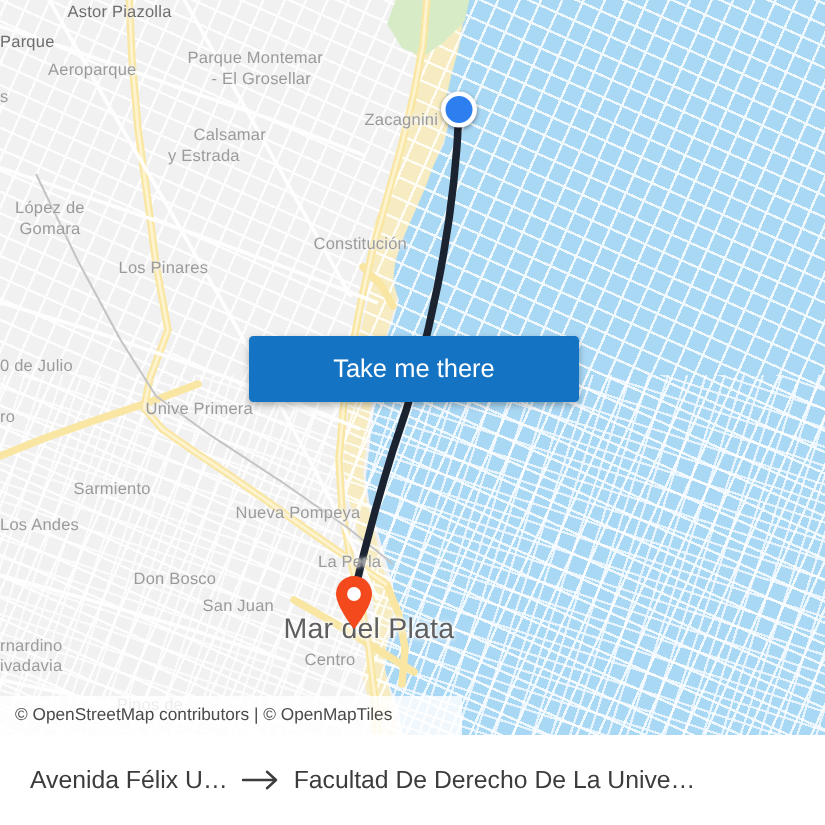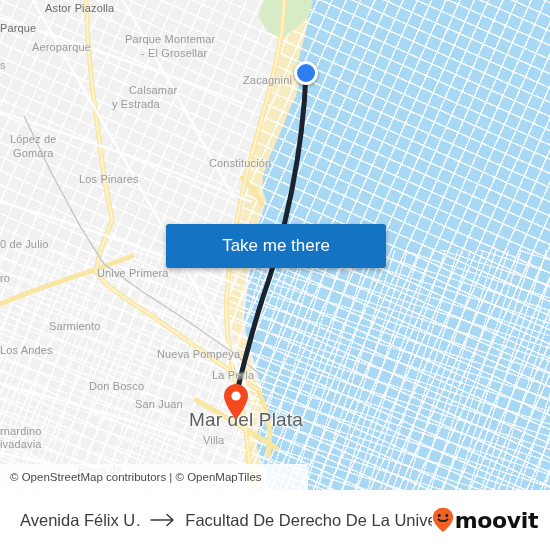--- a/index.html
+++ b/index.html
@@ -233,28 +233,28 @@
       <div class="lbl" style="left:112px; top:98px;">y Estrada</div>
       <div class="lbl" style="left:243px; top:74px;">Zacagnini</div>
       <div class="lbl" style="left:10px;  top:133px;">López de</div>
       <div class="lbl" style="left:13px;  top:147px;">Gomara</div>
       <div class="lbl" style="left:79px;  top:173px;">Los Pinares</div>
       <div class="lbl" style="left:209px; top:157px;">Constitución</div>
       <div class="lbl" style="left:0px;   top:238px;">0 de Julio</div>
       <div class="lbl" style="left:0px;   top:272px;">ro</div>
       <div class="lbl" style="left:97px;  top:267px;">Unive Primera</div>
       <div class="lbl" style="left:49px;  top:291px;margin-top:29px;">Sarmiento</div>
-      <div class="lbl" style="left:157px; top:348px;text-align:right;">Nueva Pompeya</div>
+      <div class="lbl" style="left:157px; top:336px;text-align:right;">Nueva Pompeya</div>
       <div class="lbl" style="left:0px;   top:344px;">Los Andes</div>
       <div class="lbl" style="left:212px; top:369px;">La Perla</div>
       <div class="lbl" style="left:89px;  top:380px;">Don Bosco</div>
       <div class="lbl" style="left:135px; top:398px;">San Juan</div>
       <div class="lbl" style="left:0px;   top:425px;">rnardino</div>
       <div class="lbl" style="left:0px;   top:438px;">ivadavia</div>
-      <div class="lbl" style="left:203px; top:434px;">Villa</div>
+      <div class="lbl" style="left:203px; top:434px;">Centro</div>
       <div class="lbl" style="left:47px;  top:464px;margin-left:31px;">Pinos de</div>
       <div class="lbl big" style="left:189px; top:409px;">Mar del Plata</div>
     </div>
 
     <div id="origin-marker" style="left:294px; top:61px;"></div>
 
     <svg id="dest-marker" style="left:222px; top:383px; width:28px; height:38px" viewBox="0 0 28 38">
       <path d="M14,1 C7.4,1 2,6.3 2,12.9 C2,21.5 14,36.5 14,36.5 C14,36.5 26,21.5 26,12.9 C26,6.3 20.6,1 14,1 Z" fill="#f4491c"></path>
       <circle cx="14" cy="13" r="4.6" fill="#ffffff"></circle>
     </svg>
@@ -269,24 +269,14 @@
     <div id="route-summary">
       <span class="endpoint">Avenida Félix U…</span>
 
       <svg id="arrow-icon" width="26" height="14" viewBox="0 0 26 14">
         <path d="M1,7 L23,7 M17,1.5 L23,7 L17,12.5" stroke="#3c3c3c" stroke-width="1.6" fill="none" stroke-linecap="round" stroke-linejoin="round"></path>
       </svg>
 
       <span class="endpoint">Facultad De Derecho De La Unive…</span>
     </div>
 
-    <div id="moovit-logo">
-      <svg width="22" height="26" viewBox="0 0 22 26">
-        <path d="M11,0.8 C5.1,0.8 0.8,5.1 0.8,10.6 C0.8,17.3 11,25.2 11,25.2
-                 C11,25.2 21.2,17.3 21.2,10.6 C21.2,5.1 16.9,0.8 11,0.8 Z" fill="#f26122"></path>
-        <circle cx="7.2" cy="8.4" r="1.5" fill="#1a1a1a"></circle>
-        <circle cx="14.8" cy="8.4" r="1.5" fill="#1a1a1a"></circle>
-        <path d="M6.4,12.3 C7.9,14.8 14.1,14.8 15.6,12.3" stroke="#1a1a1a" stroke-width="1.7" fill="none" stroke-linecap="round"></path>
-      </svg>
-      <span id="moovit-wordmark">moovit</span>
-    </div>
   </div>
 </div>
 
 </body></html>

